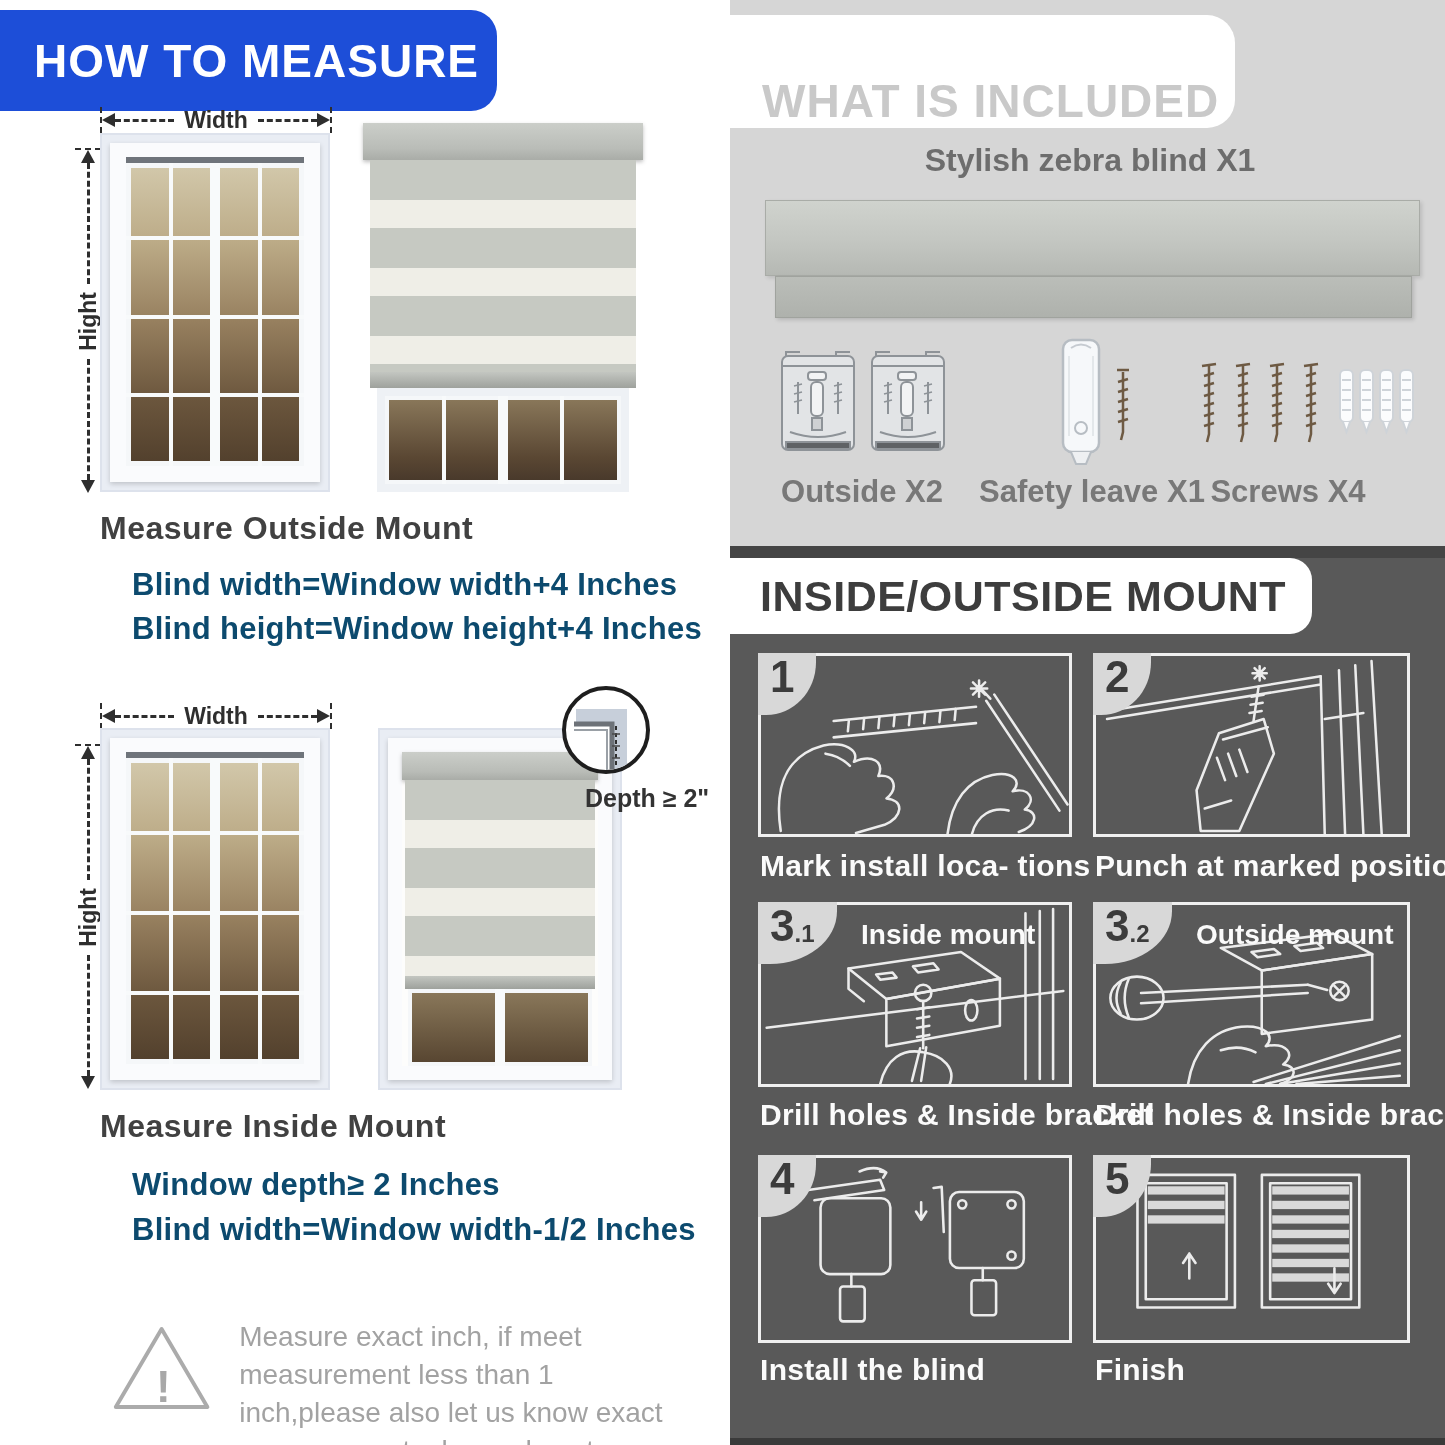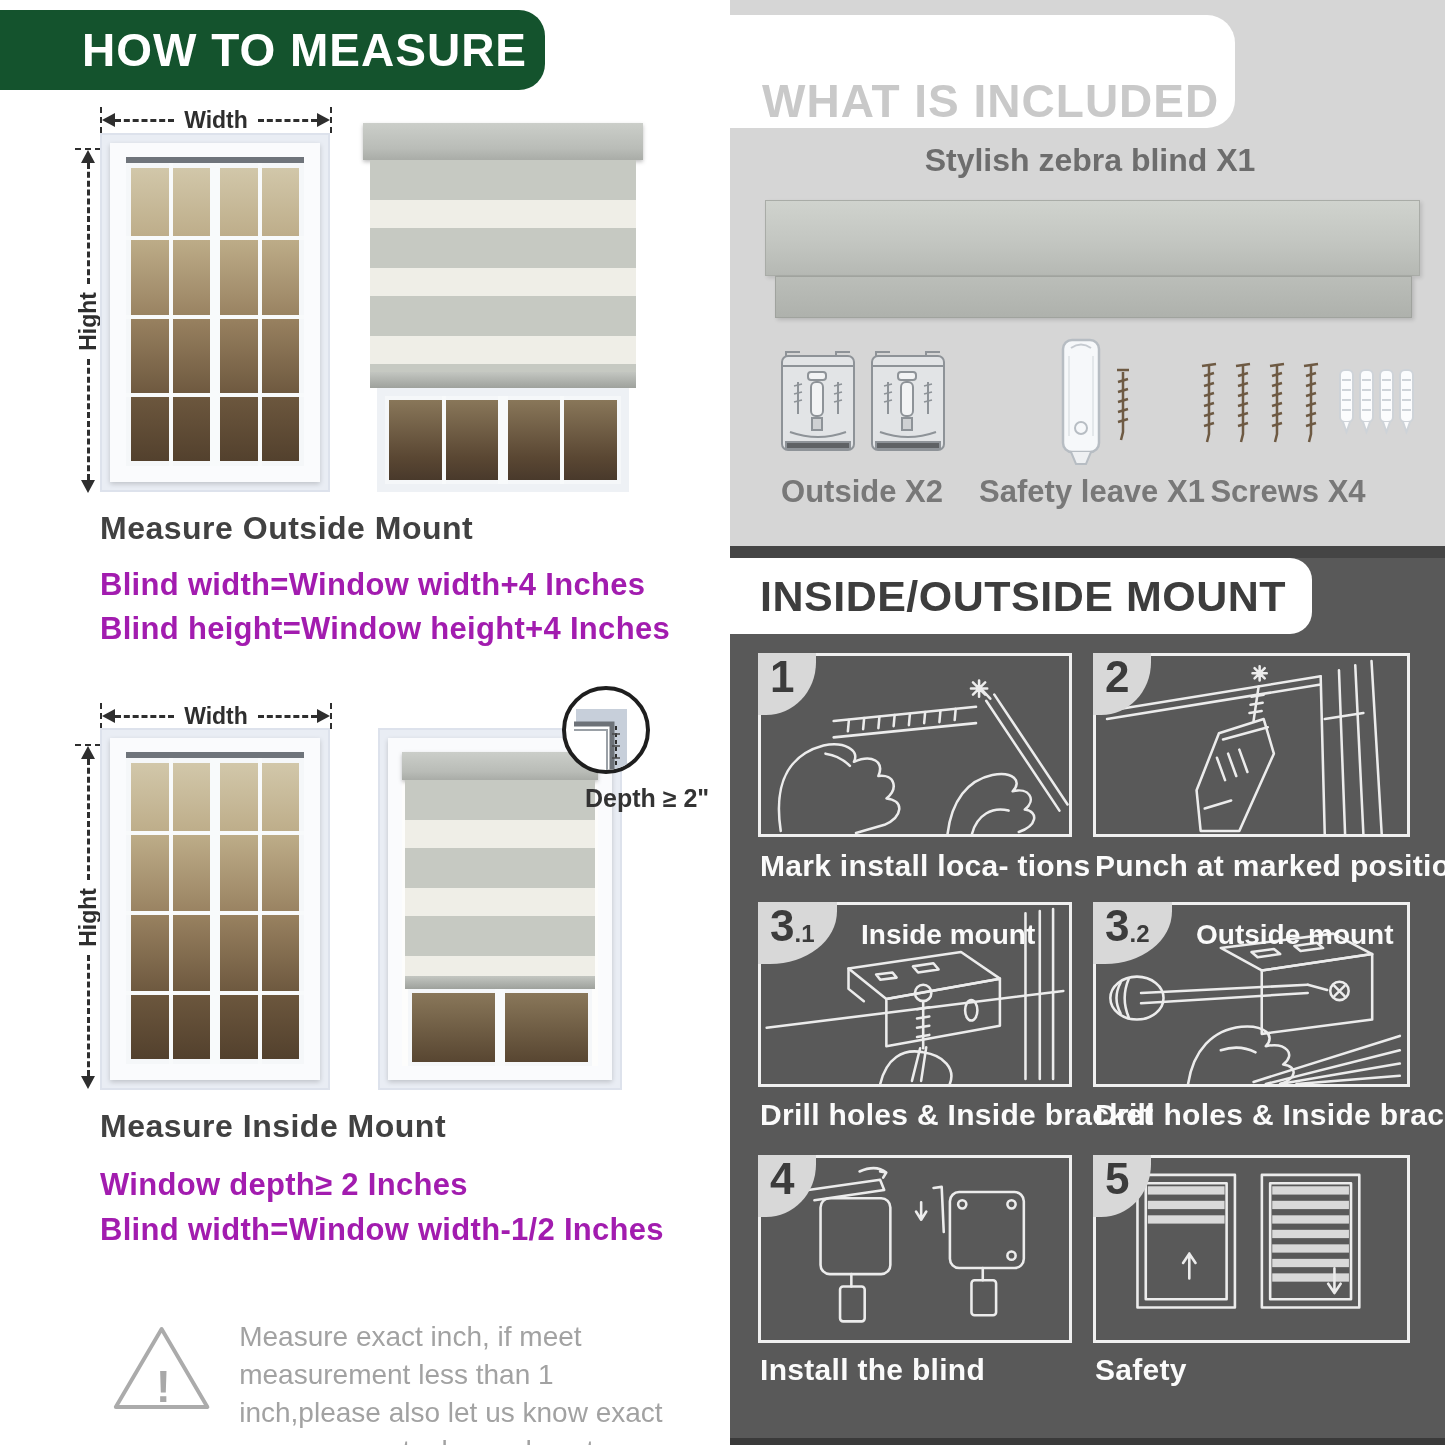--- a/index.html
+++ b/index.html
@@ -1,22 +1,22 @@
 <!DOCTYPE html>
 <html><head>
 <meta charset="utf-8">
 <style>
   html,body{margin:0;padding:0;background:#fff;}
   .page{position:relative;width:1445px;height:1445px;background:#ffffff;overflow:hidden;
         font-family:"Liberation Sans",sans-serif;color:#404040;}
   .abs{position:absolute;}
 
   
-  .hdr-left{left:0;top:10px;width:497px;height:80px;background:#14532d;
-            border-radius:0 26px 26px 0;display:flex;align-items:center;padding-left:48px;}
+  .hdr-left{left:0;top:10px;width:497px;height:101px;background:#1d4ed8;
+            border-radius:0 26px 26px 0;display:flex;align-items:center;}
   .hdr-left span{color:#ffffff;font-size:46px;font-weight:bold;letter-spacing:1px;padding-left:34px;}
 
   
   .dim-h{display:flex;align-items:center;height:28px;}
   .tick{width:0;height:26px;border-left:2px dashed #2e2e2e;}
   .ah-l{width:0;height:0;border-top:7px solid transparent;border-bottom:7px solid transparent;border-right:13px solid #2e2e2e;}
   .ah-r{width:0;height:0;border-top:7px solid transparent;border-bottom:7px solid transparent;border-left:13px solid #2e2e2e;}
   .dash-h{flex:1;height:0;border-top:3px dashed #2e2e2e;}
   .dim-h .lbl{font-size:23px;font-weight:bold;color:#2e2e2e;margin:0 10px;white-space:nowrap;}
   .dim-v{display:flex;flex-direction:column;align-items:center;width:28px;}
@@ -46,21 +46,21 @@
   .bwin{background:#eef1f5;}
   .bwin .g{position:absolute;inset:8px;background:linear-gradient(to bottom,#8c7a5c,#5a4733 70%,#46372a);box-shadow:inset 0 0 0 4px #f5f7f9;}
 
   .blind2-body{position:absolute;inset:24px;background:#fdfdfc;}
 
   
   .depth-circle{width:88px;height:88px;border-radius:50%;border:4px solid #1e1e1e;background:#ffffff;overflow:hidden;box-sizing:border-box;}
   .depth-lbl{font-size:25px;font-weight:bold;color:#333;white-space:nowrap;}
 
   .blk-title{font-size:32px;font-weight:bold;color:#414141;letter-spacing:.5px;white-space:nowrap;}
-  .blk-line{font-size:31px;font-weight:bold;color:#a21caf;letter-spacing:.3px;white-space:nowrap;line-height:45px;}
+  .blk-line{font-size:31px;font-weight:bold;color:#0c4a6e;letter-spacing:.3px;white-space:nowrap;line-height:45px;margin-left:32px;}
 
   .warn-wrap{display:flex;align-items:flex-start;}
   .warn-text{font-size:28px;color:#a2a2a2;line-height:38px;width:440px;}
   .warn-bang{position:absolute;left:44px;top:34px;font-size:44px;font-weight:bold;color:#a8a8a8;}
 
   
   .rt-top{left:730px;top:0;width:715px;height:546px;background:#d6d6d6;}
   .rt-strip{left:730px;top:546px;width:715px;height:12px;background:#454545;}
   .rt-dark{left:730px;top:558px;width:715px;height:887px;background:#595959;}
   .rt-dark-bottom{left:730px;top:1438px;width:715px;height:7px;background:#3a3a3a;}
@@ -464,15 +464,15 @@
       </g>
       <g class="lineart">
         <path d="M90,116 l0,-24 m-6,9 l6,-9 l6,9"></path>
         <path d="M230,106 l0,24 m-6,-9 l6,9 l6,-9"></path>
       </g>
     </svg>
     <div class="badge">
         <span class="badge-num">5</span>
       </div>
   </div>
-  <div class="caption" style="left:1095px;top:1353px;">Safety</div>
+  <div class="caption" style="left:1095px;top:1353px;">Finish</div>
 
 </div>
 
 </body></html>

